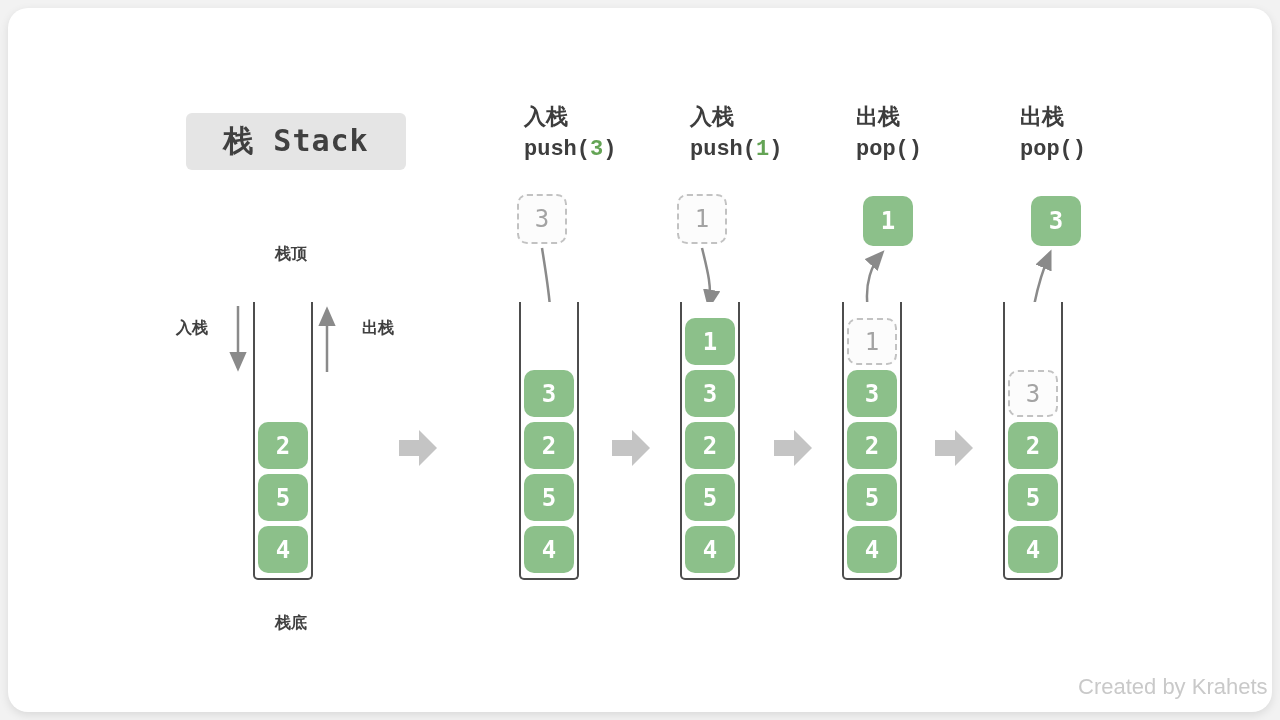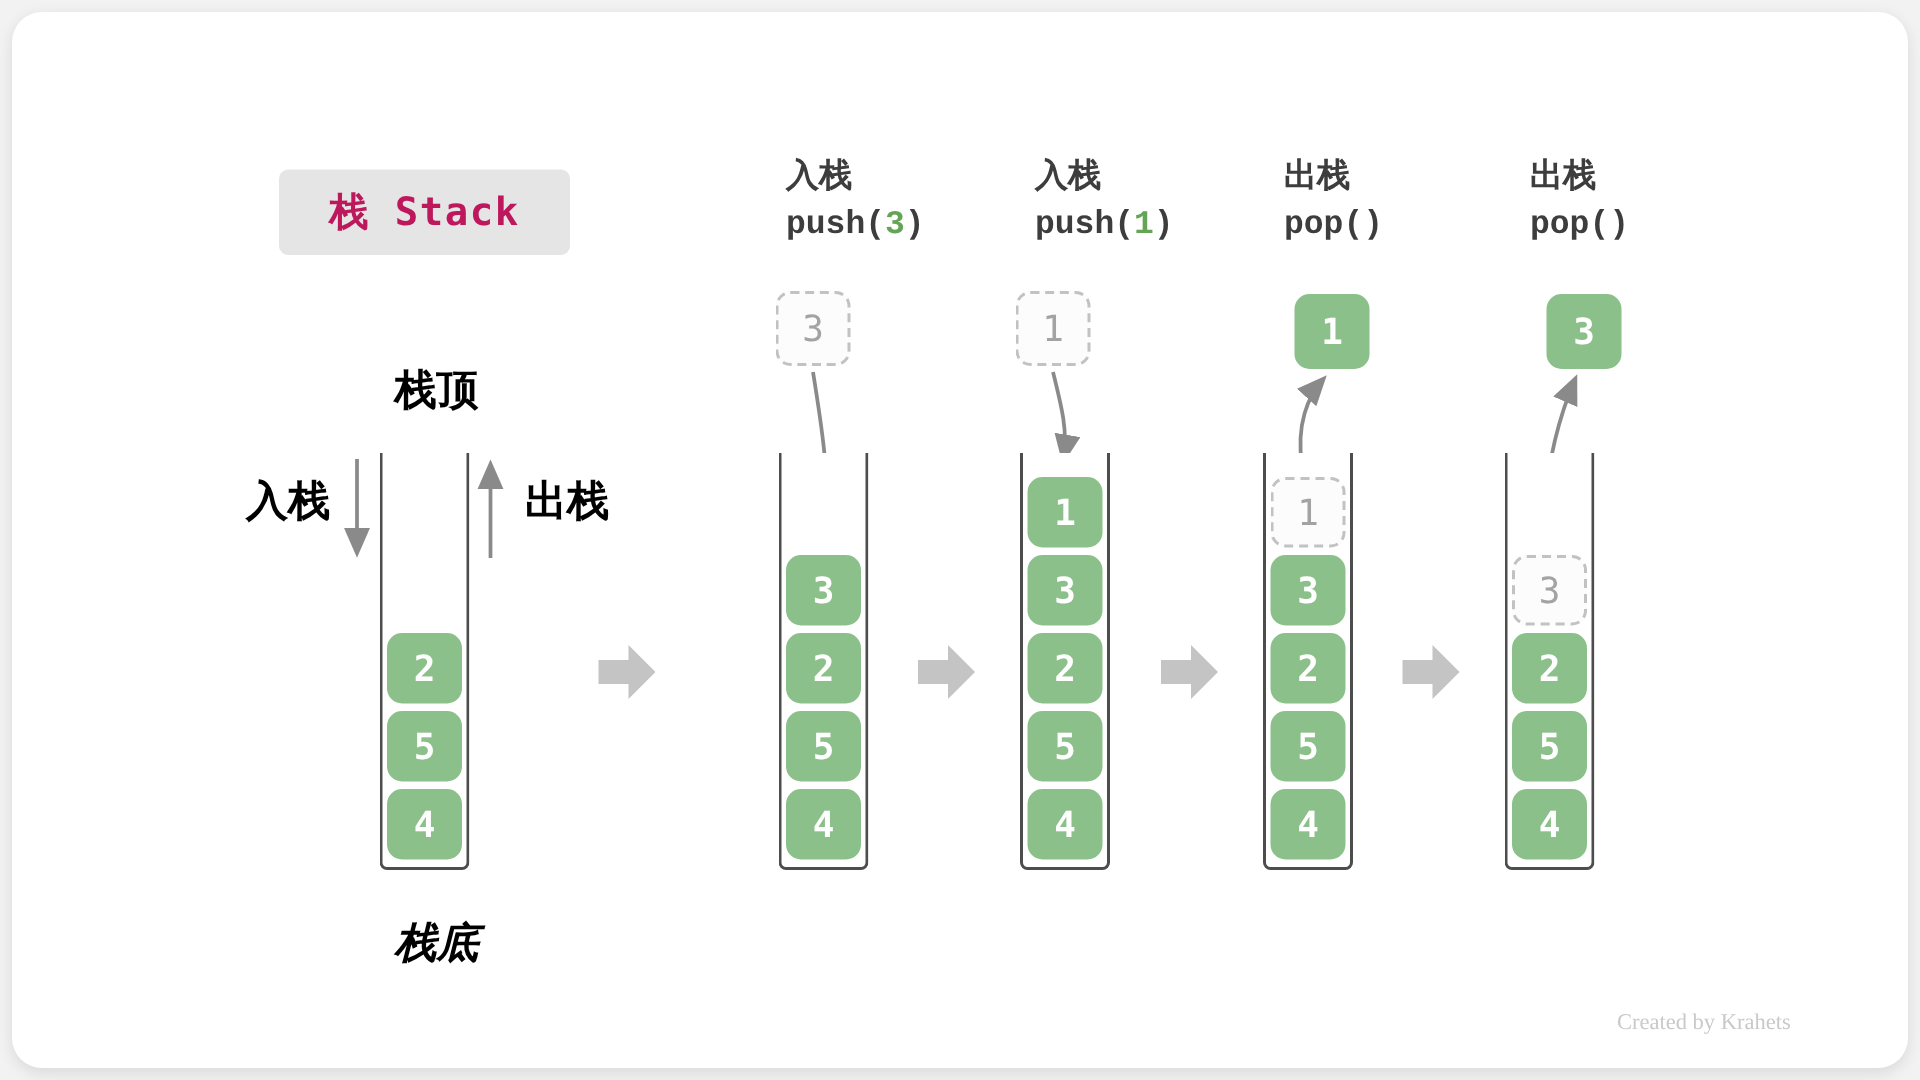--- a/index.html
+++ b/index.html
@@ -11,34 +11,34 @@
     overflow:hidden;
   }
   .card{
     position:absolute;left:8px;top:8px;right:8px;bottom:8px;
     background:#ffffff;border-radius:20px;
     box-shadow:0 3px 10px rgba(0,0,0,.10);
   }
   .abs{position:absolute;}
   
   .title-box{
-    left:178px;top:105px;width:194px;height:57px;
+    left:178px;top:105px;width:220px;height:57px;
     background:#e5e5e5;border-radius:6px;
     display:flex;align-items:center;justify-content:center;
     font-family:"DejaVu Sans Mono",monospace;
-    font-size:26px;font-weight:700;color:#be185d;letter-spacing:1px;
+    font-size:30px;font-weight:700;color:#404040;letter-spacing:1px;
   }
   
   .op-header{top:98px;width:160px;}
   .op-name{font-size:22px;font-weight:700;color:#3d3d3d;line-height:1;}
   .op-code{margin-top:11px;font-family:Liberation Mono, monospace;
     font-size:22px;font-weight:700;color:#3d3d3d;line-height:1;}
   .op-code .green{color:#64A455;}
   
-  .side-label{font-size:28px;font-weight:700;color:#000000;width:90px;text-align:center;line-height:1;}
+  .side-label{font-size:16px;font-weight:700;color:#404040;width:90px;text-align:center;line-height:1;}
   
   .stack{
     width:60px;height:278px;top:294px;
     border-left:2px solid #4d4d4d;border-right:2px solid #4d4d4d;border-bottom:2px solid #4d4d4d;
     border-radius:0 0 5px 5px;
     box-sizing:border-box;
     display:flex;flex-direction:column;justify-content:flex-end;align-items:center;
     gap:5px;padding-bottom:5px;background:#ffffff;
   }
   .cell{
@@ -54,21 +54,21 @@
   .float-cell{
     width:50px;height:50px;border-radius:10px;
     font-family:"DejaVu Sans Mono",monospace;font-size:24px;font-weight:700;
     display:flex;align-items:center;justify-content:center;
     box-sizing:border-box;
   }
   .float-cell.ghost{background:#fcfcfc;border:2px dashed #c2c2c2;color:#a3a3a3;font-weight:400;}
   .float-cell.solid{background:#8CC08A;color:#ffffff;}
   .footer{
     left:1070px;top:666px;
-    font-family:Liberation Serif, serif;font-size:15px;color:#c9c9c9;
+    font-family:Liberation Sans, sans-serif;font-size:22px;color:#c9c9c9;
   }
   svg.overlay{position:absolute;left:0;top:0;pointer-events:none;}
 </style>
 </head>
 <body>
 
 <div class="card">
 
   <div class="abs title-box">
     <span>栈 Stack</span>
@@ -85,21 +85,21 @@
   <div class="abs op-header" style="left:848px;">
     <div class="op-name">出栈</div>
     <div class="op-code"><span>pop()</span></div>
   </div>
   <div class="abs op-header" style="left:1012px;">
     <div class="op-name">出栈</div>
     <div class="op-code"><span>pop()</span></div>
   </div>
 
   <div class="abs side-label" style="left:238px;top:238px;">栈顶</div>
-  <div class="abs side-label" style="left:238px;top:607px;font-style:italic;">栈底</div>
+  <div class="abs side-label" style="left:238px;top:607px;">栈底</div>
   <div class="abs side-label" style="left:148px;top:312px;width:72px;">入栈</div>
   <div class="abs side-label" style="left:334px;top:312px;width:72px;">出栈</div>
 
   <svg class="overlay" width="1264" height="704" viewBox="0 0 1264 704">
     <defs>
       <marker id="ah" markerWidth="9" markerHeight="9" refX="6.5" refY="3.5" orient="auto">
         <path d="M0,0 L8,3.5 L0,7 z" fill="#8a8a8a"></path>
       </marker>
     </defs>
 

